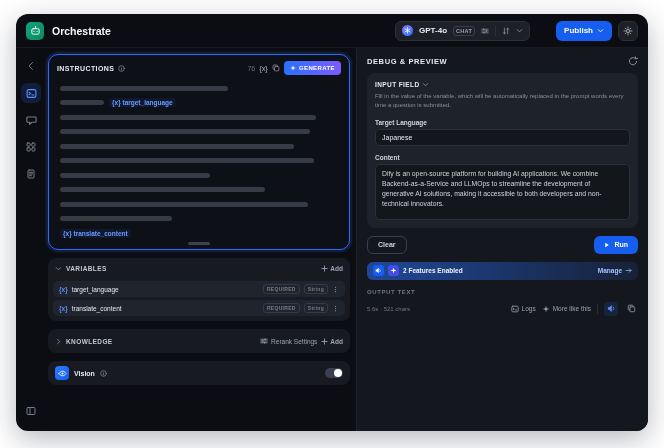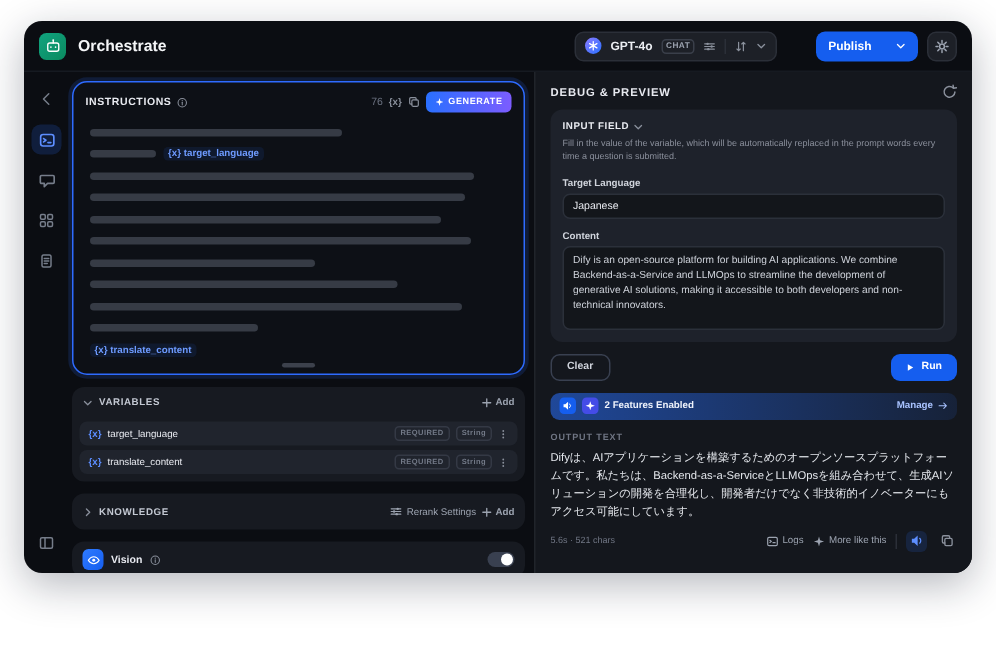--- a/index.html
+++ b/index.html
@@ -4,42 +4,42 @@
 <style>
   * { box-sizing: border-box; margin: 0; padding: 0; }
   html,body { width: 664px; height: 448px; }
   body {
     background: #ffffff;
     font-family: "Liberation Sans", "DejaVu Sans", sans-serif;
     padding: 14px 16px;
     -webkit-font-smoothing: antialiased;
   }
   .frame {
-    width: 632px; height: 368px;
+    width: 632px; height: 417px;
     background: #0b0d12;
     border-radius: 12px;
     box-shadow: 0 8px 28px rgba(15,23,42,.3);
     overflow: hidden;
     display: flex; flex-direction: column;
     color: #e8eaf0;
   }
   svg.ic { stroke: currentColor; fill: none; stroke-width: 1; stroke-linecap: round; stroke-linejoin: round; display:block; }
 
   
   .hdr { height: 34px; flex: 0 0 34px; display: flex; align-items: center; padding: 0 10px; border-bottom: 1px solid #161a21; }
   .logo { width: 18px; height: 18px; border-radius: 5px; background: linear-gradient(135deg,#10a37f,#0b8a5f); display:flex; align-items:center; justify-content:center; margin-right: 8px; }
   .hdr-title { font-size: 10.5px; font-weight: 700; color: #f5f6f8; }
   .model-badge { margin-left:auto; height: 20px; display:flex; align-items:center; gap:6px; background:#1d2027; border:1px solid #2b2f38; border-radius:6px; padding:0 6px; }
   .model-ic { width: 11px; height: 11px; border-radius: 50%; background: linear-gradient(135deg,#8b7bff,#2970ff); display:flex; align-items:center; justify-content:center; color:#fff; }
   .model-name { font-size: 8px; font-weight: 700; color:#eceef3; }
   .chat-tag { font-size: 5.5px; font-weight: 700; color:#9ca3b0; border:1px solid #3a3f4a; border-radius:3px; padding:1px 2px; letter-spacing:.3px; }
   .mini-ic { color:#8a909c; display:flex; align-items:center; }
   .vdiv { width:1px; height:10px; background:#2b2f38; }
   .hdr-right { display:flex; align-items:center; gap:6px; margin-left: 26px; }
-  .publish-btn { height:20px; display:flex; align-items:center; gap:16px; background:#155eef; color:#fff; border:none; border-radius:6px; padding:0 8px; font-size:8px; font-weight:700; font-family:inherit; }
+  .publish-btn { height:20px; display:flex; align-items:center; gap:4px; background:#155eef; color:#fff; border:none; border-radius:6px; padding:0 8px; font-size:8px; font-weight:700; font-family:inherit; }
   .icon-btn { width:20px; height:20px; display:flex; align-items:center; justify-content:center; background:#1d2027; border:1px solid #2b2f38; border-radius:6px; color:#9ca3b0; }
 
   
   .body-row { flex:1; display:flex; min-height:0;justify-content:flex-end; }
   .sidebar { width:30px; flex:0 0 30px; display:flex; flex-direction:column; align-items:center; padding:8px 0; }
   .side-ic { width:20px; height:20px; border-radius:6px; display:flex; align-items:center; justify-content:center; color:#767d8a; margin-bottom:7px; }
   .side-ic.active { background:rgba(41,112,255,.18); color:#5d8eff; }
   .side-bottom { margin-top:auto; margin-bottom:2px; }
 
   
@@ -424,21 +424,20 @@
         <span class="feat-label">2 Features Enabled</span>
         <button class="manage-btn">
           <span>Manage</span>
           <svg class="ic" width="7" height="7" viewBox="0 0 10 10">
             <path d="M1.5 5h7M6 2.5L8.5 5L6 7.5"></path>
           </svg>
         </button>
       </div>
 
       <div class="out-label">OUTPUT TEXT</div>
-      <div class="out-text">Difyは、AIアプリケーションを構築するためのオープンソースプラットフォームです。私たちは、Backend-as-a-ServiceとLLMOpsを組み合わせて、生成AIソリューションの開発を合理化し、開発者だけでなく非技術的イノベーターにもアクセス可能にしています。</div>
 
       <div class="meta-row">
         <span class="meta-txt">5.6s · 521 chars</span>
         <span class="spacer"></span>
         <button class="meta-btn">
           <svg class="ic" width="8" height="8" viewBox="0 0 10 10">
             <rect x="1" y="1.5" width="8" height="7" rx="1.2"></rect>
             <path d="M2.8 4l1.3.9-1.3.9M5.4 6h1.8"></path>
           </svg>
           <span>Logs</span>

